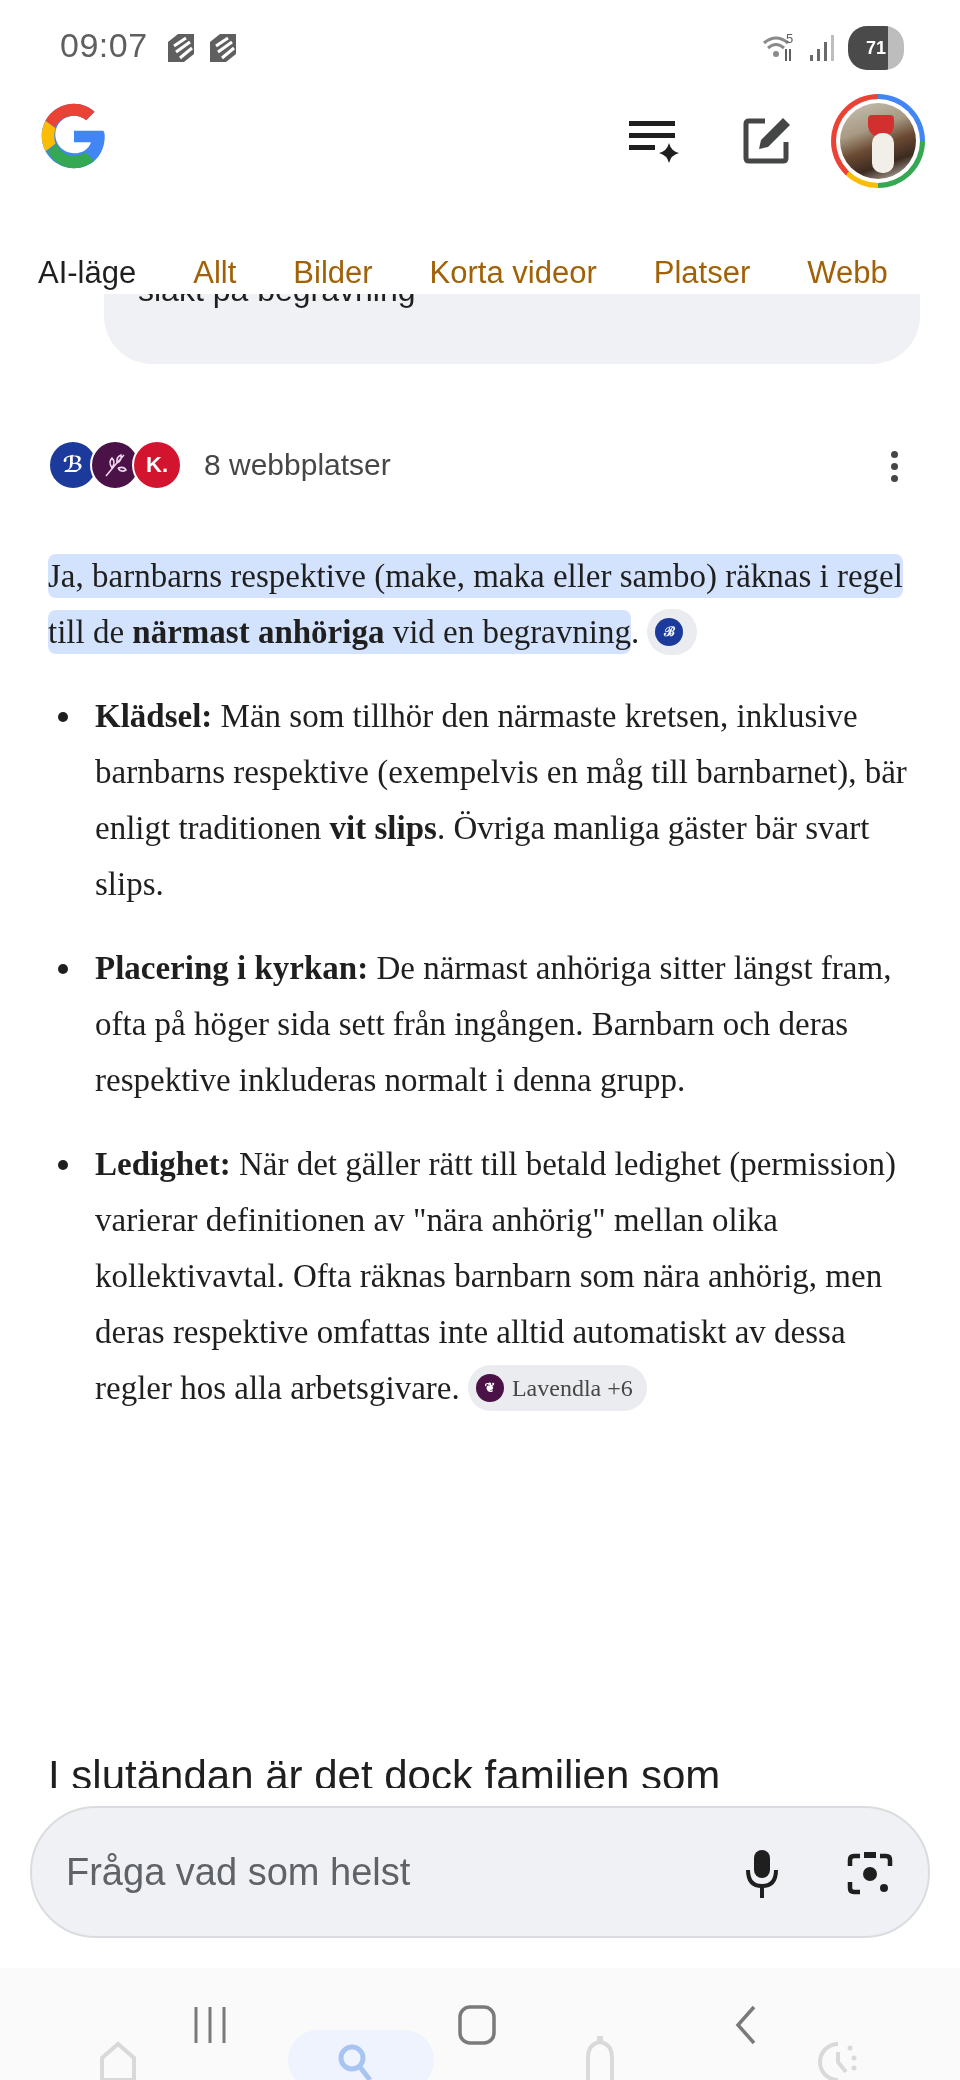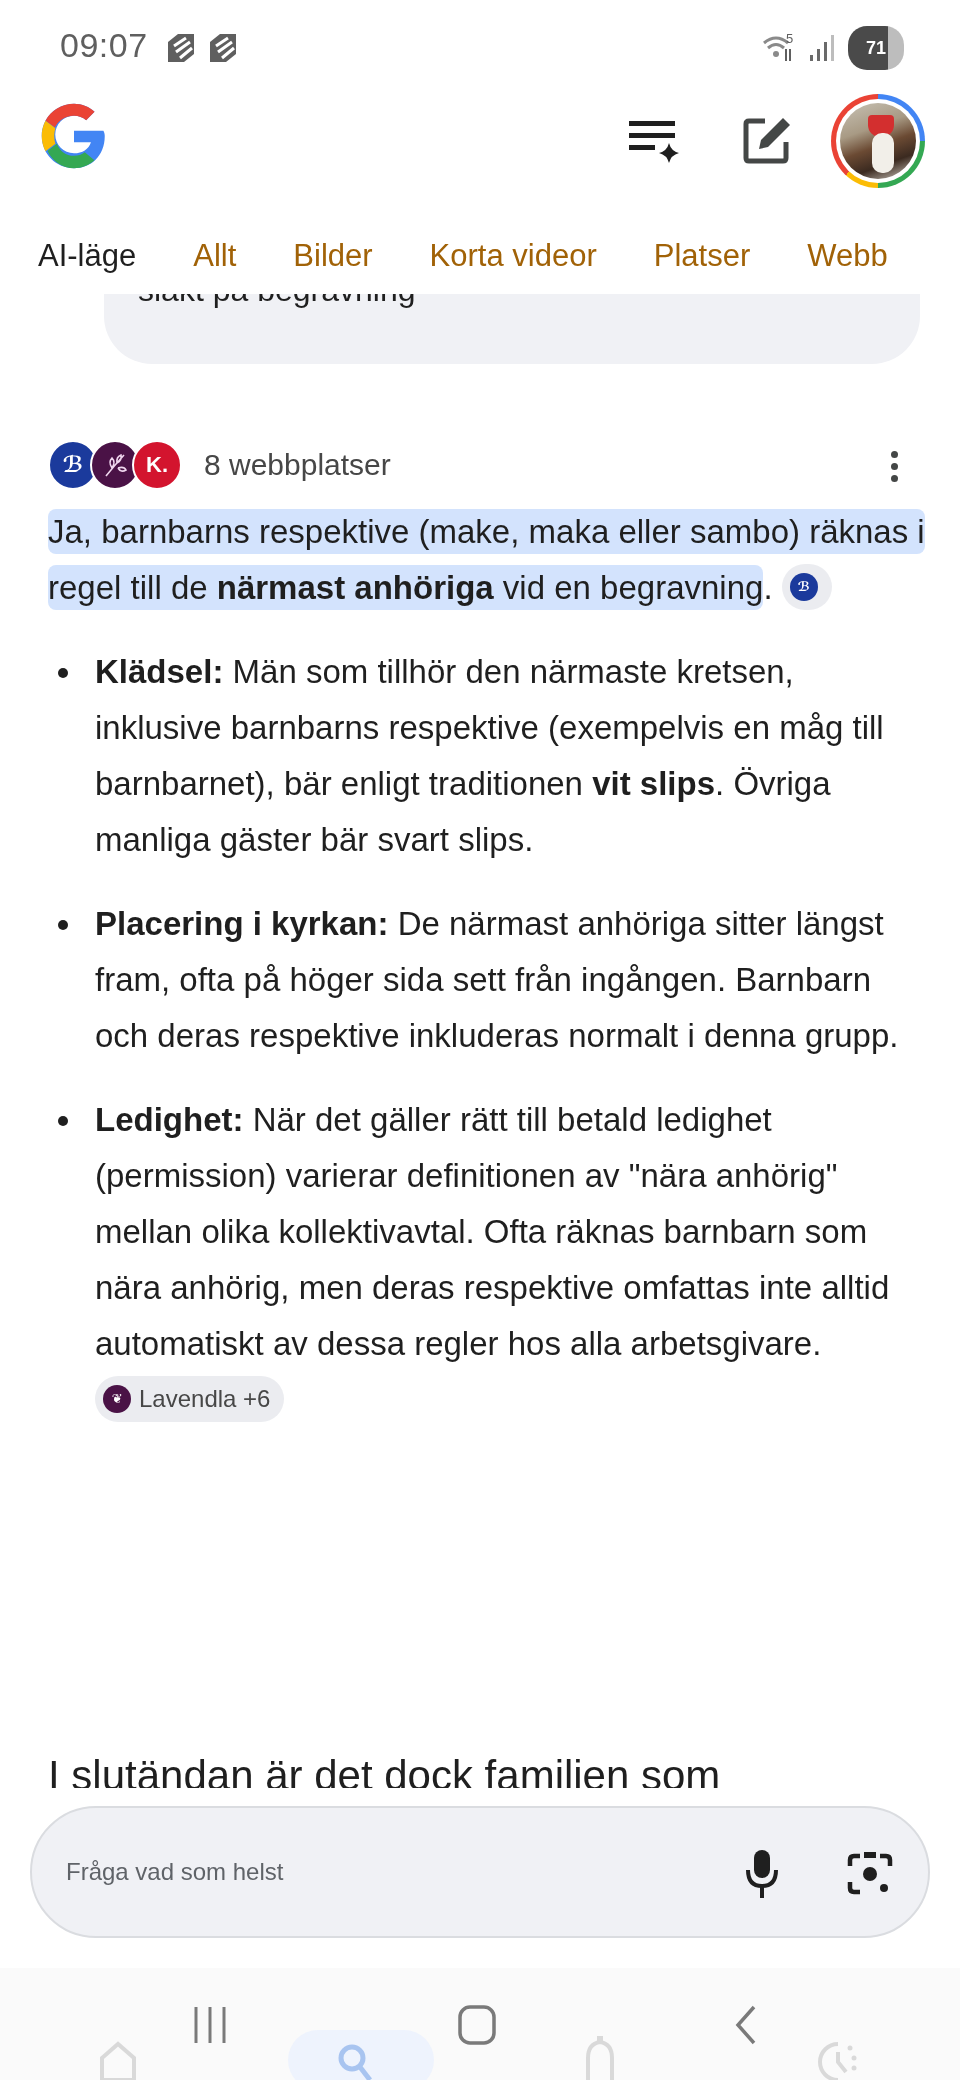--- a/index.html
+++ b/index.html
@@ -17,52 +17,52 @@
     .header { position: absolute; top: 92px; left: 0; width: 960px; height: 150px; }
     .g-logo { position: absolute; left: 38px; top: 8px; width: 72px; height: 72px; }
     .hdr-btn { position: absolute; top: 18px; width: 60px; height: 60px; display: flex; align-items: center; justify-content: center; }
     .avatar-ring { position: absolute; right: 35px; top: 2px; width: 94px; height: 94px; border-radius: 50%;
       background: conic-gradient(#4285f4 0 25%, #34a853 25% 50%, #fbbc05 50% 62%, #ea4335 62% 100%); padding: 5px; }
     .avatar-inner { width: 100%; height: 100%; border-radius: 50%; background: #fff; padding: 4px; }
     .avatar-img { width: 100%; height: 100%; border-radius: 50%; overflow: hidden;
       background: linear-gradient(160deg, #c9c3b6 0%, #a89a84 35%, #6b4a33 55%, #3b2a20 75%, #d8d2c8 100%); position: relative; }
 
     
-    .tabs { position: absolute; top: 238px; left: 0; width: 960px; height: 70px; display: flex; align-items: flex-start; white-space: nowrap; overflow: hidden; padding-left: 38px; }
+    .tabs { position: absolute; top: 238px; left: 0; width: 960px; height: 70px; display: flex; align-items: center; white-space: nowrap; overflow: hidden; padding-left: 38px; }
     .tab { font-size: 31px; color: #a16207; margin-right: 57px; }
     .tab.active { color: #1f1f1f; font-weight: 500; }
 
     
     .query-bubble { position: absolute; left: 104px; top: 294px; width: 816px; height: 70px; background: #f0f1f5; border-bottom-left-radius: 48px; border-bottom-right-radius: 48px; overflow: hidden; }
     .query-bubble-text { position: absolute; left: 34px; top: -22px; font-size: 32px; color: #1f1f1f; }
 
     
     .sources { position: absolute; left: 48px; top: 438px; height: 54px; display: flex; align-items: center; }
     .src-icon { width: 50px; height: 50px; border-radius: 50%; border: 2px solid #fff; display: flex; align-items: center; justify-content: center; color: #fff; font-weight: bold; font-size: 22px; }
     .src-icon + .src-icon { margin-left: -8px; }
     .sources-label { margin-left: 22px; font-size: 30px; color: #474747; font-weight: 500; }
     .more-btn { position: absolute; right: 46px; top: 444px; width: 40px; height: 44px; display: flex; flex-direction: column; align-items: center; justify-content: center; gap: 5px; }
     .more-btn span { width: 7px; height: 7px; border-radius: 50%; background: #444746; display: block; }
 
     
-    .content { position: absolute; left: 48px; top: 504px; width: 880px; font-size: 33px; line-height: 56px; color: #1f1f1f; }
+    .content { position: absolute; left: 48px; top: 548px; width: 880px; font-size: 33px; line-height: 56px; color: #1f1f1f; font-family: Liberation Serif, serif; }
     .hl { background: #d3e3fd; border-radius: 8px; padding: 4px 0; box-decoration-break: clone; -webkit-box-decoration-break: clone; }
     .chip { display: inline-flex; align-items: center; gap: 8px; background: #ebecf0; border-radius: 24px; height: 46px; padding: 0 14px 0 8px; font-size: 24px; color: #474747; vertical-align: middle; position: relative; top: -3px; line-height: 46px; }
     .chip-icon { width: 28px; height: 28px; border-radius: 50%; display: inline-flex; align-items: center; justify-content: center; color: #fff; font-size: 13px; font-weight: bold; }
     .para { margin-top: 32px; }
     ul.bullets { list-style: none; margin-top: 28px; }
     ul.bullets li { position: relative; padding-left: 47px; margin-bottom: 28px; }
     ul.bullets li::before { content: ""; position: absolute; left: 10px; top: 24px; width: 10px; height: 10px; border-radius: 50%; background: #1f1f1f; }
     b { font-weight: bold; }
     .cut-text { position: absolute; left: 48px; top: 1758px; width: 880px; height: 30px; overflow: hidden; font-size: 42px; line-height: 56px; color: #1f1f1f; }
     .cut-text span { position: relative; top: -10px; }
 
     
     .search-wrap { position: absolute; left: 30px; top: 1806px; width: 900px; height: 132px; border-radius: 66px; background: #f0f1f5; border: 2px solid #dadce0; }
-    .search-input { position: absolute; left: 34px; top: 34px; width: 640px; height: 60px; border: none; background: transparent; font-size: 24px; color: #5f6368; font-family: "Liberation Sans", sans-serif; outline: none; }
+    .search-input { position: absolute; left: 34px; top: 34px; width: 640px; height: 60px; border: none; background: transparent; font-size: 38px; color: #5f6368; font-family: "Liberation Sans", sans-serif; outline: none; }
     .search-input::placeholder { color: #5f6368; }
     .mic-btn { position: absolute; left: 702px; top: 36px; width: 56px; height: 60px; display: flex; align-items: center; justify-content: center; }
     .lens-btn { position: absolute; left: 808px; top: 36px; width: 60px; height: 60px; display: flex; align-items: center; justify-content: center; }
 
     
     .bottom-area { position: absolute; left: 0; top: 1968px; width: 960px; height: 112px; background: #fafafa; }
     .bnav-icon { position: absolute; opacity: 0.35; }
     .search-pill { position: absolute; left: 288px; top: 2030px; width: 146px; height: 60px; border-radius: 30px; background: #eef3fd; }
     .sysnav { position: absolute; top: 2005px; }
   </style>

